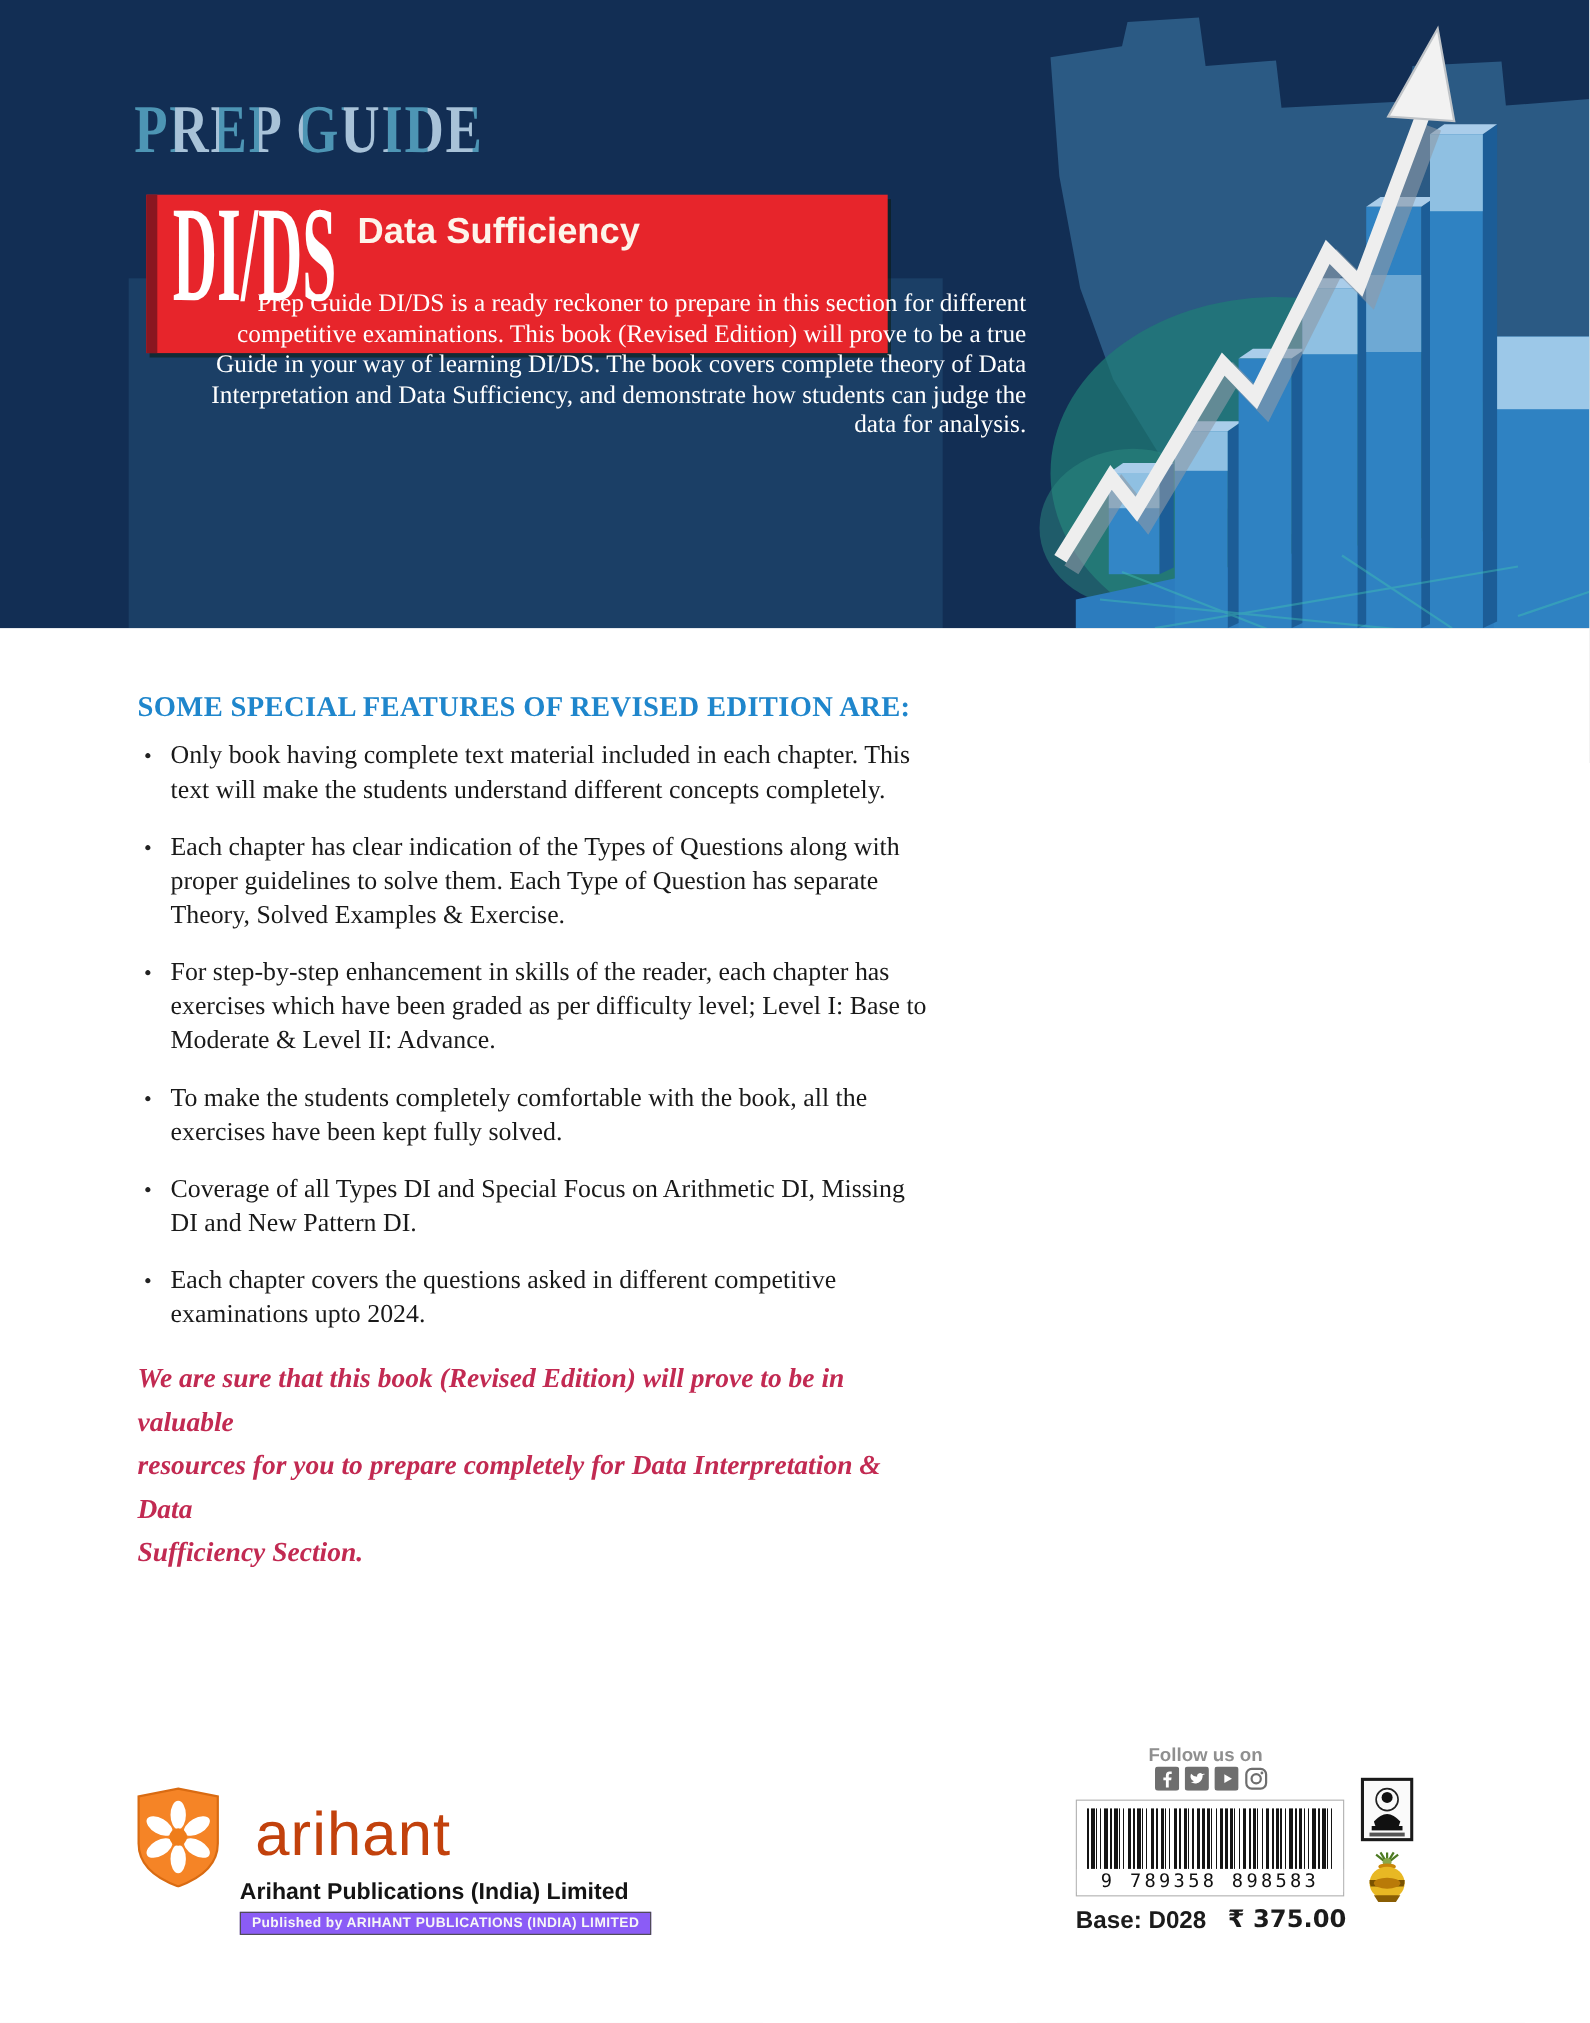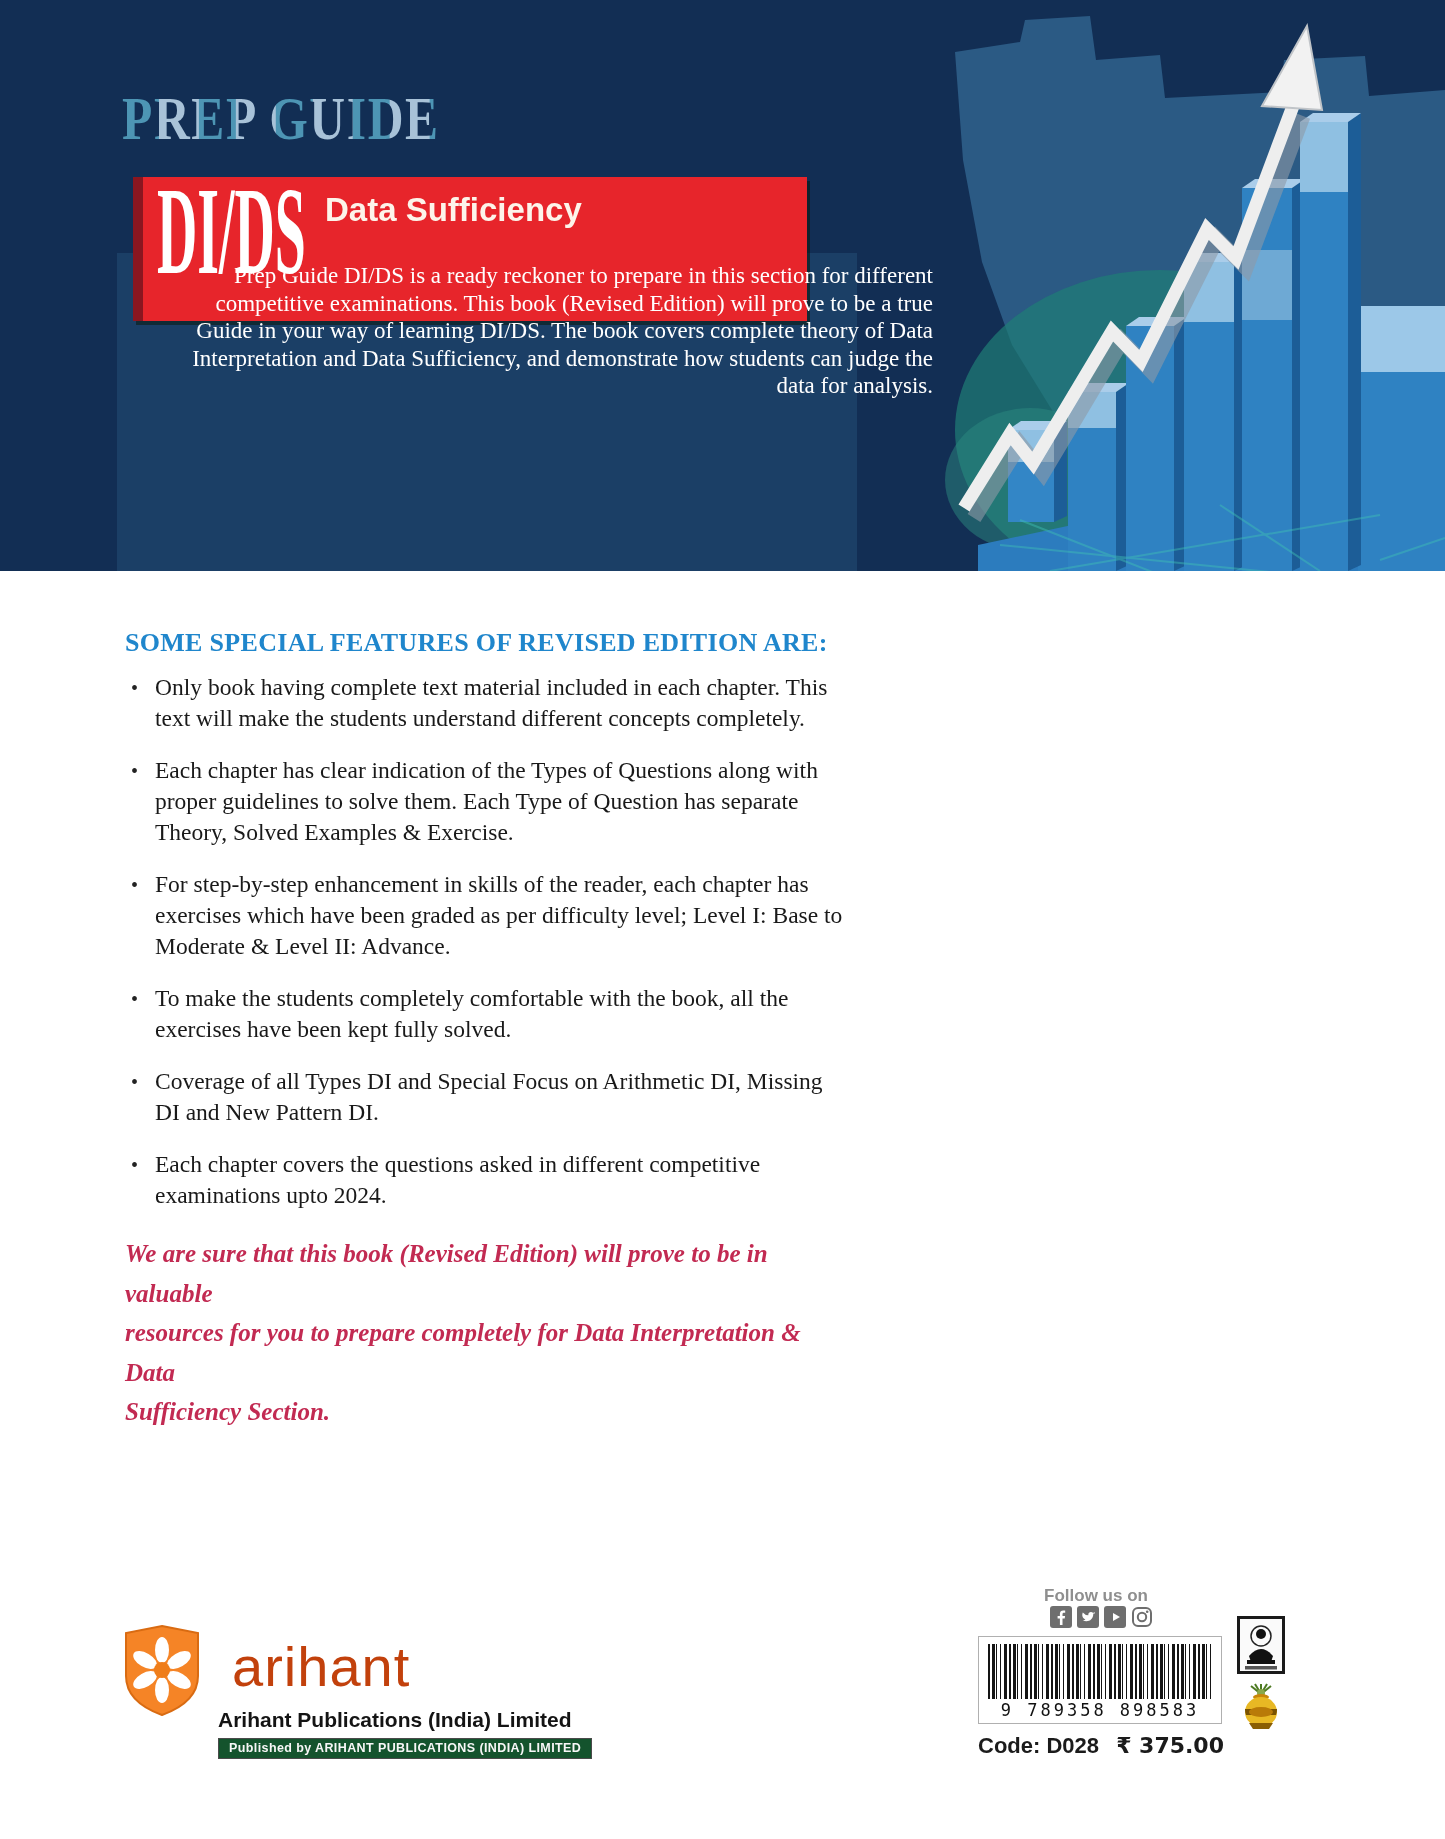--- a/index.html
+++ b/index.html
@@ -45,21 +45,21 @@
       white-space:pre-line;}
 
   
   .publisher{position:absolute;left:122px;top:1624px;display:flex;align-items:flex-start;}
   .shield{width:80px;height:92px;margin-right:14px;}
   .pub-text{padding-top:2px;}
   .brand-word{margin:16px;font-family:"Liberation Sans",sans-serif;font-weight:400;
       font-size:56px;line-height:50px;letter-spacing:1px;color:#c2410c;}
   .pub-line{margin:6px 0 0 2px;font-family:"Liberation Sans",sans-serif;font-weight:700;
       font-size:21px;color:#141414;}
-  .pub-badge{display:inline-block;margin:6px 0 0 2px;background:#14532d;border:1px solid #4a4a4a;
+  .pub-badge{display:inline-block;margin:6px 0 0 2px;background:#8b5cf6;border:1px solid #4a4a4a;
       color:#f7f7f7;font-family:"Liberation Sans",sans-serif;font-weight:700;font-size:12.5px;
       padding:2px 10px 3px;letter-spacing:.4px;text-align:center;}
 
   
   .retail{position:absolute;left:978px;top:1586px;width:246px;}
   .follow-row{display:flex;align-items:center;flex-direction:column;}
   .follow-label{font-family:"Liberation Sans",sans-serif;font-weight:700;font-size:17px;color:#8f8f8f;
       margin-right:10px;}
   .social{display:flex;gap:5px;}
   .social .sq{width:22px;height:22px;}
@@ -247,21 +247,21 @@
             <circle cx="11" cy="11" r="4.2" fill="none" stroke="#6e6e6e" stroke-width="2"></circle>
             <circle cx="16.2" cy="5.8" r="1.3" fill="#6e6e6e"></circle>
           </svg>
         </div>
       </div>
       <div class="barcode-box">
         <div class="bars"></div>
         <div class="barcode-number">9 789358 898583</div>
       </div>
       <div class="code-row">
-        <span>Code: D028</span>
+        <span>Base: D028</span>
         <span class="price">₹ 375.00</span>
       </div>
     </div>
 
     <div class="emblems">
       <svg width="48" height="58" viewBox="0 0 48 58" aria-hidden="true">
         <rect x="1.5" y="1.5" width="45" height="55" fill="#fafafa" stroke="#1a1a1a" stroke-width="3"></rect>
         <circle cx="24" cy="20" r="10" fill="none" stroke="#222" stroke-width="1.5"></circle>
         <circle cx="24" cy="18" r="5" fill="#111"></circle>
         <path d="M12 40 q12-14 24 0 l-2 6 H14 Z" fill="#111"></path>

